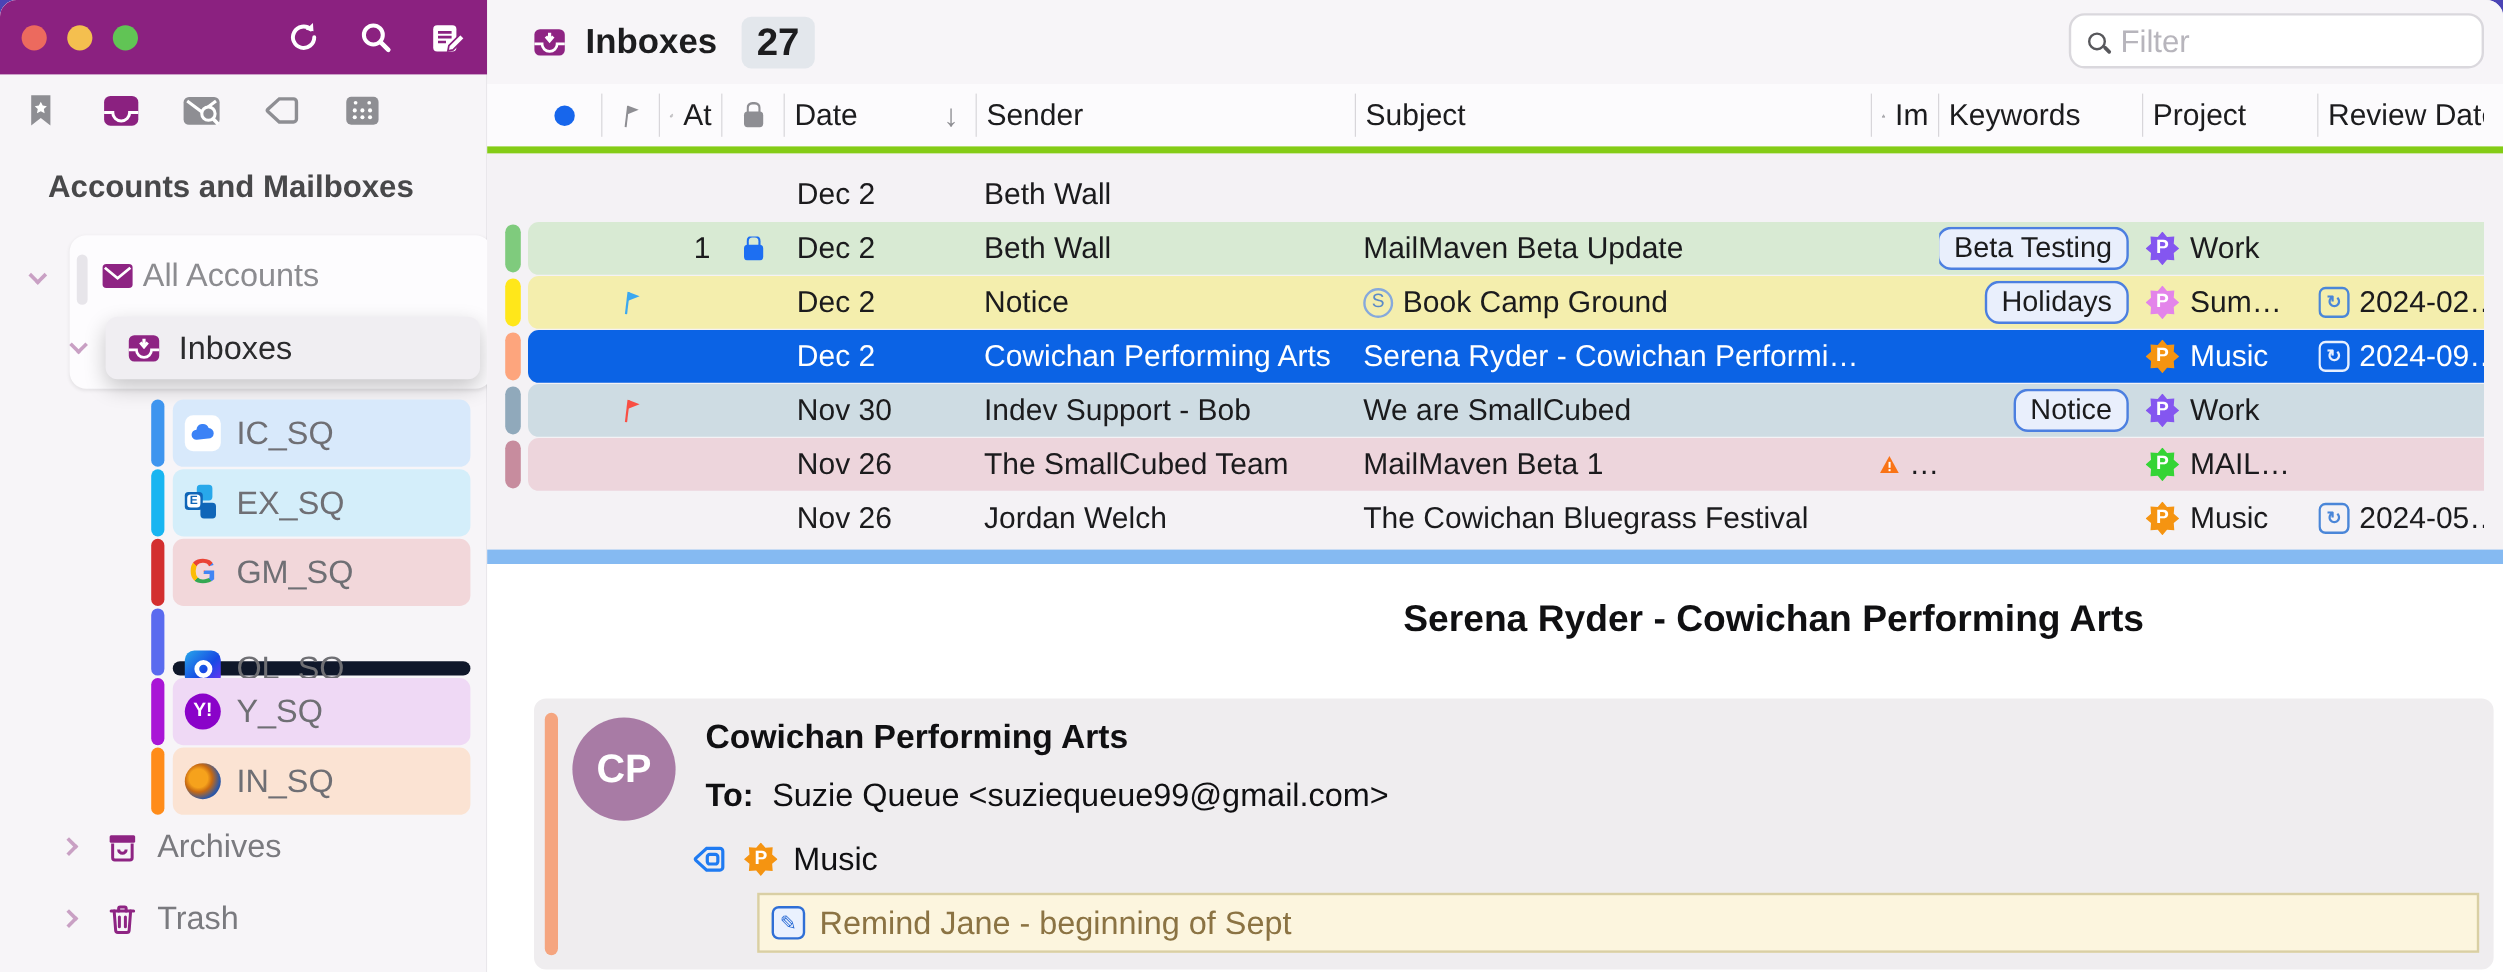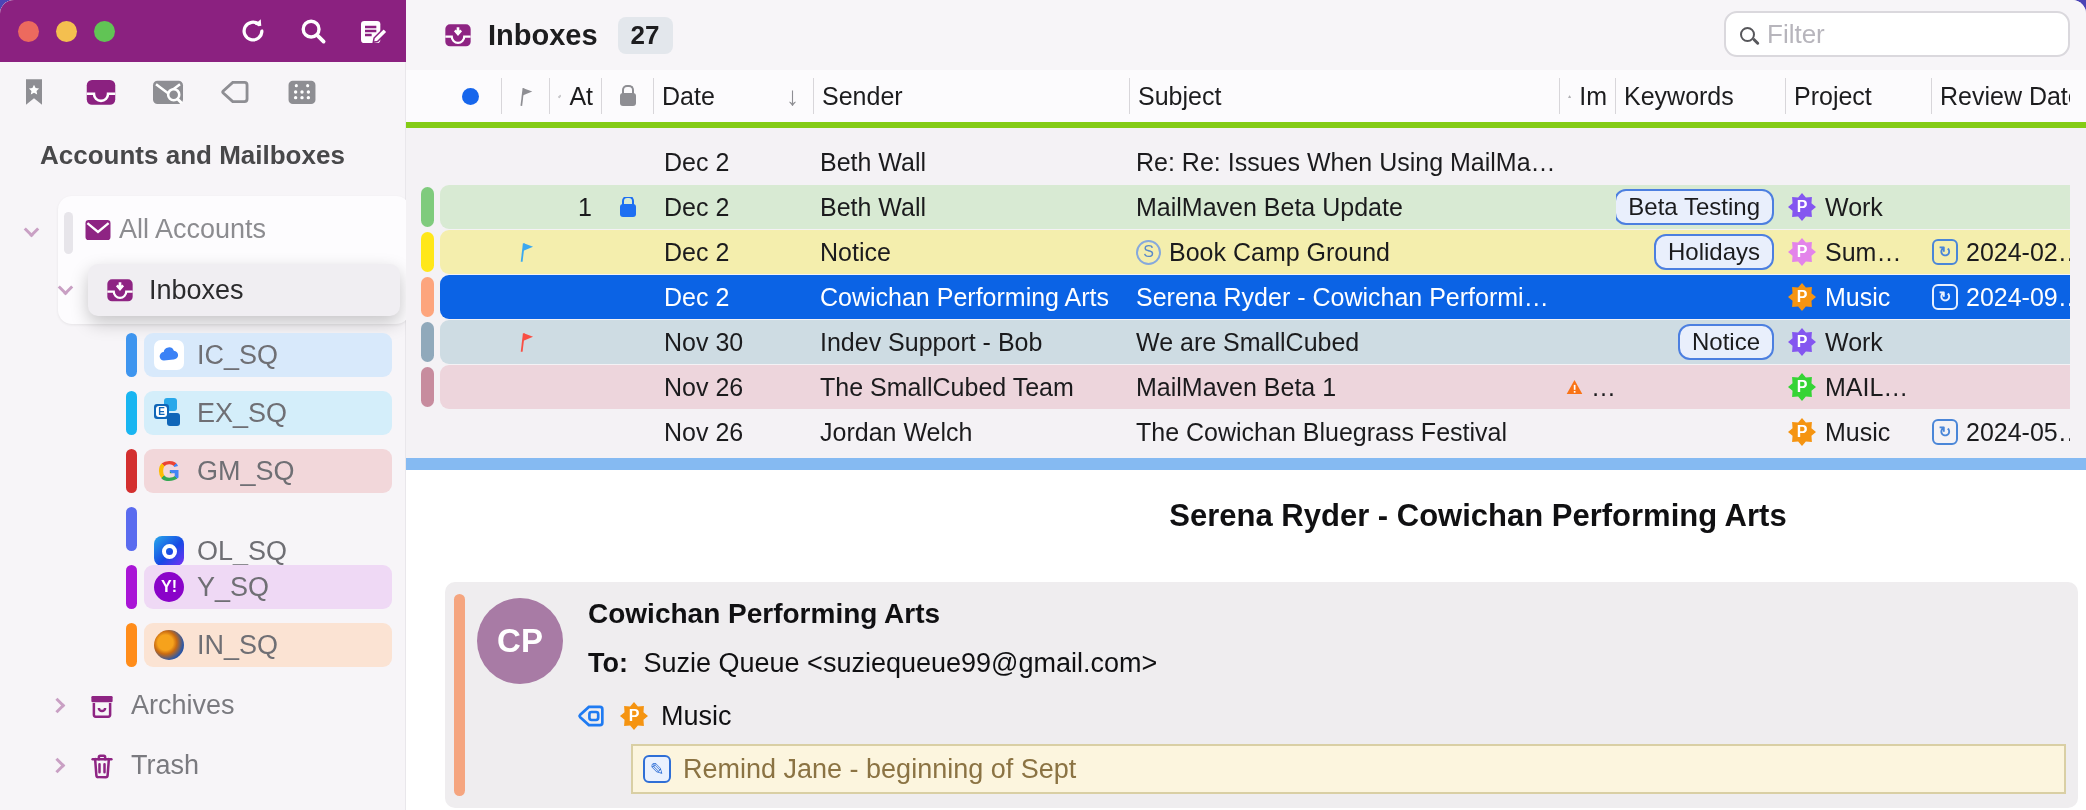--- a/index.html
+++ b/index.html
@@ -28,21 +28,21 @@
   .chev.right{transform:rotate(-45deg);}
   .handle-pill{position:absolute;left:64px;top:212px;width:9px;height:42px;background:#E7E5EA;border-radius:5px;}
 
   .row-allaccounts{position:absolute;left:26px;top:214px;display:flex;align-items:center;}
   .row-allaccounts .lbl{font-size:27px;color:#8C8C90;margin-left:6px;}
   .row-inboxes-chev{position:absolute;left:60px;top:282px;}
   .row-inboxes{position:absolute;left:88px;top:264px;width:312px;height:52px;background:#F0EEF2;border-radius:10px;
     box-shadow:0 7px 18px rgba(0,0,0,.22);display:flex;align-items:center;padding-left:16px;}
   .row-inboxes .lbl{font-size:27px;color:#2B2B2D;margin-left:13px;}
 
-  .acct-wrap{position:absolute;left:126px;width:266px;height:44px;display:flex;gap:7px;}
+  .acct-wrap{position:absolute;left:126px;width:266px;height:56px;display:flex;gap:7px;}
   .acct-bar{width:11px;height:100%;border-radius:6px;flex:none;}
   .acct-pill{flex:1;border-radius:9px;display:flex;align-items:center;gap:13px;padding-left:10px;font-size:27px;color:#6F6F74;}
 
   .side-leaf{position:absolute;display:flex;align-items:center;}
   .side-leaf .lbl{font-size:27px;color:#7A7A7F;margin-left:14px;}
 
   
   .icn-icloud{width:30px;height:30px;background:#fff;border-radius:7px;display:flex;align-items:center;justify-content:center;}
   .icn-exch{width:30px;height:30px;position:relative;}
   .icn-exch i{position:absolute;border-radius:3px;}
@@ -51,21 +51,21 @@
     -webkit-background-clip:text;background-clip:text;color:transparent;}
   .icn-ol{width:30px;height:30px;border-radius:8px;background:linear-gradient(135deg,#28A8EA,#174AE4 55%,#7B2FF7);display:flex;align-items:center;justify-content:center;}
   .icn-ol i{width:15px;height:15px;border:4px solid #fff;border-radius:50%;}
   .icn-yahoo{width:30px;height:30px;border-radius:50%;background:#8A03C9;color:#fff;font-weight:bold;font-size:16px;display:flex;align-items:center;justify-content:center;}
   .icn-photo{width:30px;height:30px;border-radius:50%;background:radial-gradient(circle at 38% 42%,#F6A21C 0 30%,#C86A12 45%,#2C58A8 70%,#17316B);}
 
   
   .main{position:absolute;left:406px;top:0;width:1680px;height:810px;background:#F7F5F8;}
   .list-title-row{position:absolute;top:0;left:0;right:0;height:70px;display:flex;align-items:center;}
   .list-title{font-size:29px;font-weight:bold;color:#1D1D1F;margin-left:14px;}
-  .count-badge{margin-left:20px;background:#E3E7EC;border-radius:8px;padding:3px 13px;font-size:26px;font-weight:bold;color:#1D1D1F;}
+  .count-badge{margin-left:20px;background:#E3E7EC;border-radius:8px;padding:3px 13px;font-size:32px;font-weight:bold;color:#1D1D1F;}
   .filter-box{position:absolute;right:16px;top:11px;width:346px;height:46px;background:#fff;border:2px solid #DAD8DD;border-radius:13px;display:flex;align-items:center;padding:0 14px;gap:10px;}
   .filter-box input{border:none;outline:none;font-size:26px;width:100%;font-family:"Liberation Sans",sans-serif;color:#333;background:transparent;}
   .filter-box input::placeholder{color:#B7B5BC;}
   .mag{width:15px;height:15px;border:2.6px solid #57575B;border-radius:50%;position:relative;flex:none;}
   .mag::after{content:"";position:absolute;width:8px;height:2.8px;background:#57575B;transform:rotate(45deg);right:-7px;bottom:-3px;border-radius:2px;}
 
   .cols{display:grid;grid-template-columns:62px 48px 52px 52px 160px 316px 430px 56px 170px 146px 138px;}
   .table-header{position:absolute;top:70px;left:0;right:0;height:58px;background:#FCFBFD;border-bottom:6px solid #84cc16;}
   .thead-grid{margin-left:34px;width:1630px;height:100%;align-items:center;font-size:25px;color:#1C1C1E;}
   .th{display:flex;align-items:center;height:36px;border-right:1px solid #D8D6DA;padding:0 8px;gap:8px;white-space:nowrap;overflow:hidden;}
@@ -260,21 +260,21 @@
     </div>
     <div class="acct-wrap" style="top:449px;">
       <span class="acct-bar" style="background:#D32F2F;"></span>
       <span class="acct-pill" style="background:#F2D7DA;">
         <span class="icn-g">G</span>
         <span>GM_SQ</span>
       </span>
     </div>
     <div class="acct-wrap" style="top:507px;">
       <span class="acct-bar" style="background:#5A6BEF;"></span>
-      <span class="acct-pill" style="background:#fef9c3;margin-top:44px;">
+      <span class="acct-pill" style="background:#0f172a;margin-top:44px;">
         <span class="icn-ol">
             <i></i>
           </span>
         <span>OL_SQ</span>
       </span>
     </div>
     <div class="acct-wrap" style="top:565px;">
       <span class="acct-bar" style="background:#A915D6;"></span>
       <span class="acct-pill" style="background:#EFD9F5;">
         <span class="icn-yahoo">Y!</span>
@@ -385,21 +385,20 @@
 
     <div class="list-body rows-offset">
 
       <div class="mrow cols">
         <div class="cell"></div>
           <div class="cell"></div>
           <div class="cell"></div>
           <div class="cell"></div>
         <div class="cell c-date">Dec 2</div>
         <div class="cell c-txt">Beth Wall</div>
-        <div class="cell c-txt">Re: Re:  Issues When Using MailMa…</div>
         <div class="cell"></div>
           <div class="cell"></div>
           <div class="cell"></div>
           <div class="cell"></div>
       </div>
 
       <div class="mrow cols r-green">
         <span class="bar"></span>
         <div class="cell"></div>
           <div class="cell"></div>

